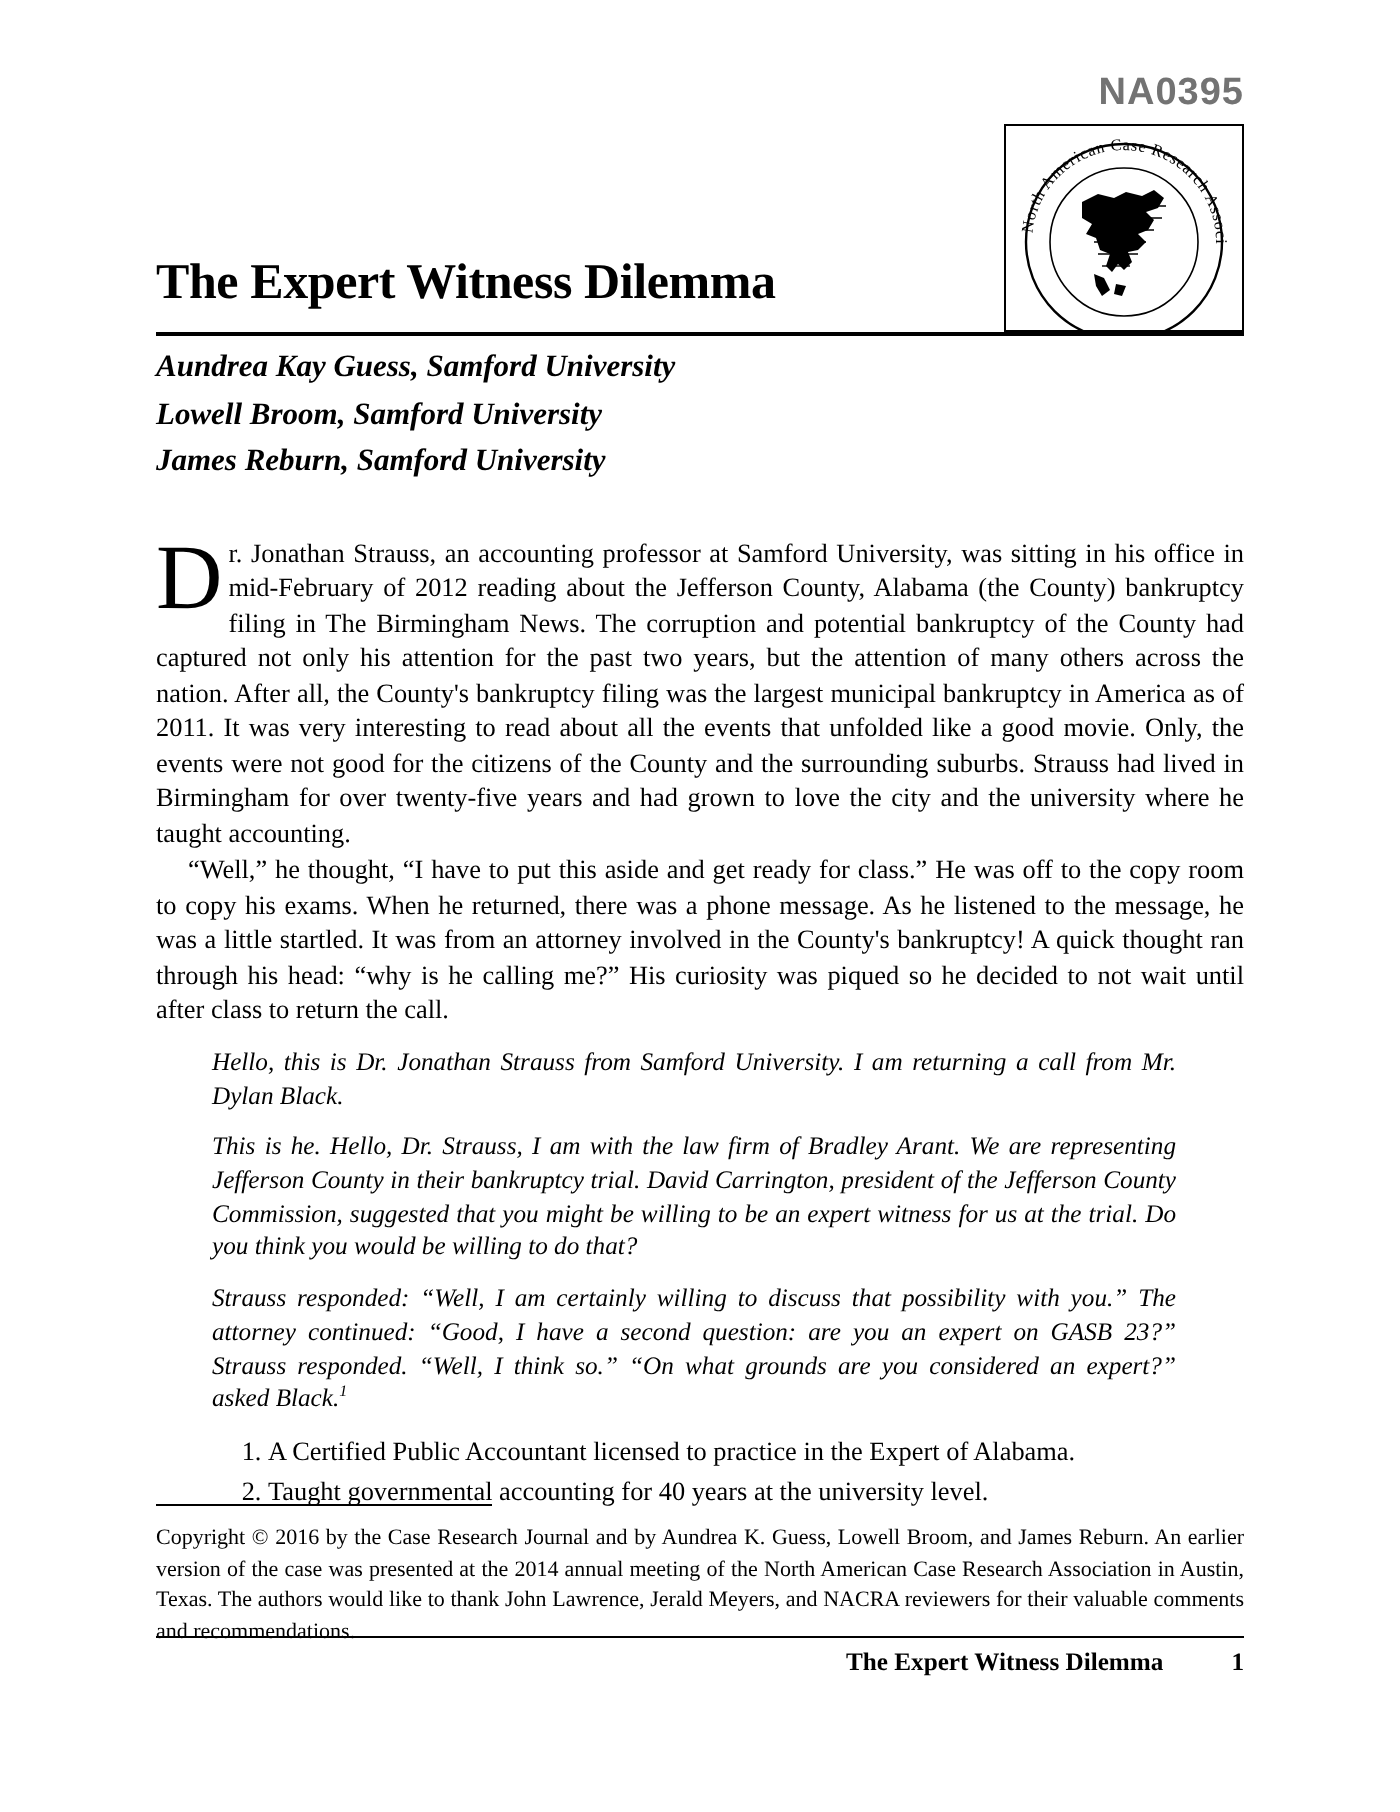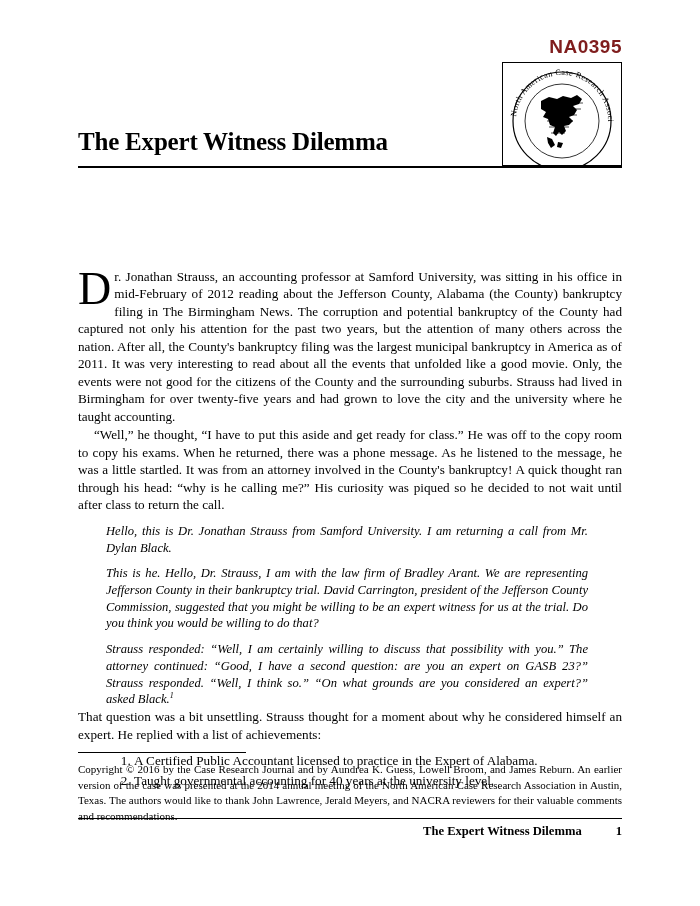--- a/index.html
+++ b/index.html
@@ -26,21 +26,21 @@
 
   
   .doc-id {
     position: absolute;
     right: 78px;
     top: 36px;
     font-family: "Liberation Sans", sans-serif;
     font-weight: bold;
     font-size: 19px;
     letter-spacing: 0.5px;
-    color: #7f1d1d;
+    color: #737373;
   }
 
   .logo-box {
     position: absolute;
     right: 78px;
     top: 62px;
     width: 118px;
     height: 102px;
     border: 1.6px solid #000;
     background: #fff;
@@ -219,34 +219,38 @@
           <line x1="48" y1="70" x2="62" y2="70"></line>
         </g>
       </svg>
     </div>
   </div>
 
   <div class="title">The Expert Witness Dilemma</div>
 
   <div class="title-rule"></div>
 
+  <div class="authors">
+    <div>Aundrea Kay Guess, Samford University</div>
+    <div>Lowell Broom, Samford University</div>
+    <div>James Reburn, Samford University</div>
+  </div>
 
   <div class="body-col">
 
     <p class="body"><span class="dropcap">D</span><span>r. Jonathan Strauss, an accounting professor at Samford University, was sitting in his office in mid-February of 2012 reading about the Jefferson County, Alabama (the County) bankruptcy filing in The Birmingham News. The corruption and potential bankruptcy of the County had captured not only his attention for the past two years, but the attention of many others across the nation. After all, the County's bankruptcy filing was the largest municipal bankruptcy in America as of 2011. It was very interesting to read about all the events that unfolded like a good movie. Only, the events were not good for the citizens of the County and the surrounding suburbs. Strauss had lived in Birmingham for over twenty-five years and had grown to love the city and the university where he taught accounting.</span></p>
 
     <p class="body">“Well,” he thought, “I have to put this aside and get ready for class.” He was off to the copy room to copy his exams. When he returned, there was a phone message. As he listened to the message, he was a little startled. It was from an attorney involved in the County's bankruptcy! A quick thought ran through his head: “why is he calling me?” His curiosity was piqued so he decided to not wait until after class to return the call.</p>
 
     <div class="quote-block">
       <p>Hello, this is Dr. Jonathan Strauss from Samford University. I am returning a call from Mr. Dylan Black.</p>
       <p>This is he. Hello, Dr. Strauss, I am with the law firm of Bradley Arant. We are representing Jefferson County in their bankruptcy trial. David Carrington, president of the Jefferson County Commission, suggested that you might be willing to be an expert witness for us at the trial. Do you think you would be willing to do that?</p>
       <p><span>Strauss responded: “Well, I am certainly willing to discuss that possibility with you.” The attorney continued: “Good, I have a second question: are you an expert on GASB 23?” Strauss responded. “Well, I think so.” “On what grounds are you considered an expert?” asked Black.</span><span class="sup">1</span></p>
     </div>
 
-    <p class="body after-quote">That question was a bit unsettling. Strauss thought for a moment about why he considered himself an expert. He replied with a list of achievements:</p>
 
     <ol class="achievements">
       <li>A Certified Public Accountant licensed to practice in the Expert of Alabama.</li>
       <li>Taught governmental accounting for 40 years at the university level.</li>
     </ol>
   </div>
 
   <div class="footnote-rule"></div>
   <div class="footnote"><span>Copyright © 2016 by the </span><span class="it">Case Research Journal</span><span> and by Aundrea K. Guess, Lowell Broom, and James Reburn. An earlier version of the case was presented at the 2014 annual meeting of the North American Case Research Association in Austin, Texas. The authors would like to thank John Lawrence, Jerald Meyers, and NACRA reviewers for their valuable comments and recommendations.</span></div>
 

